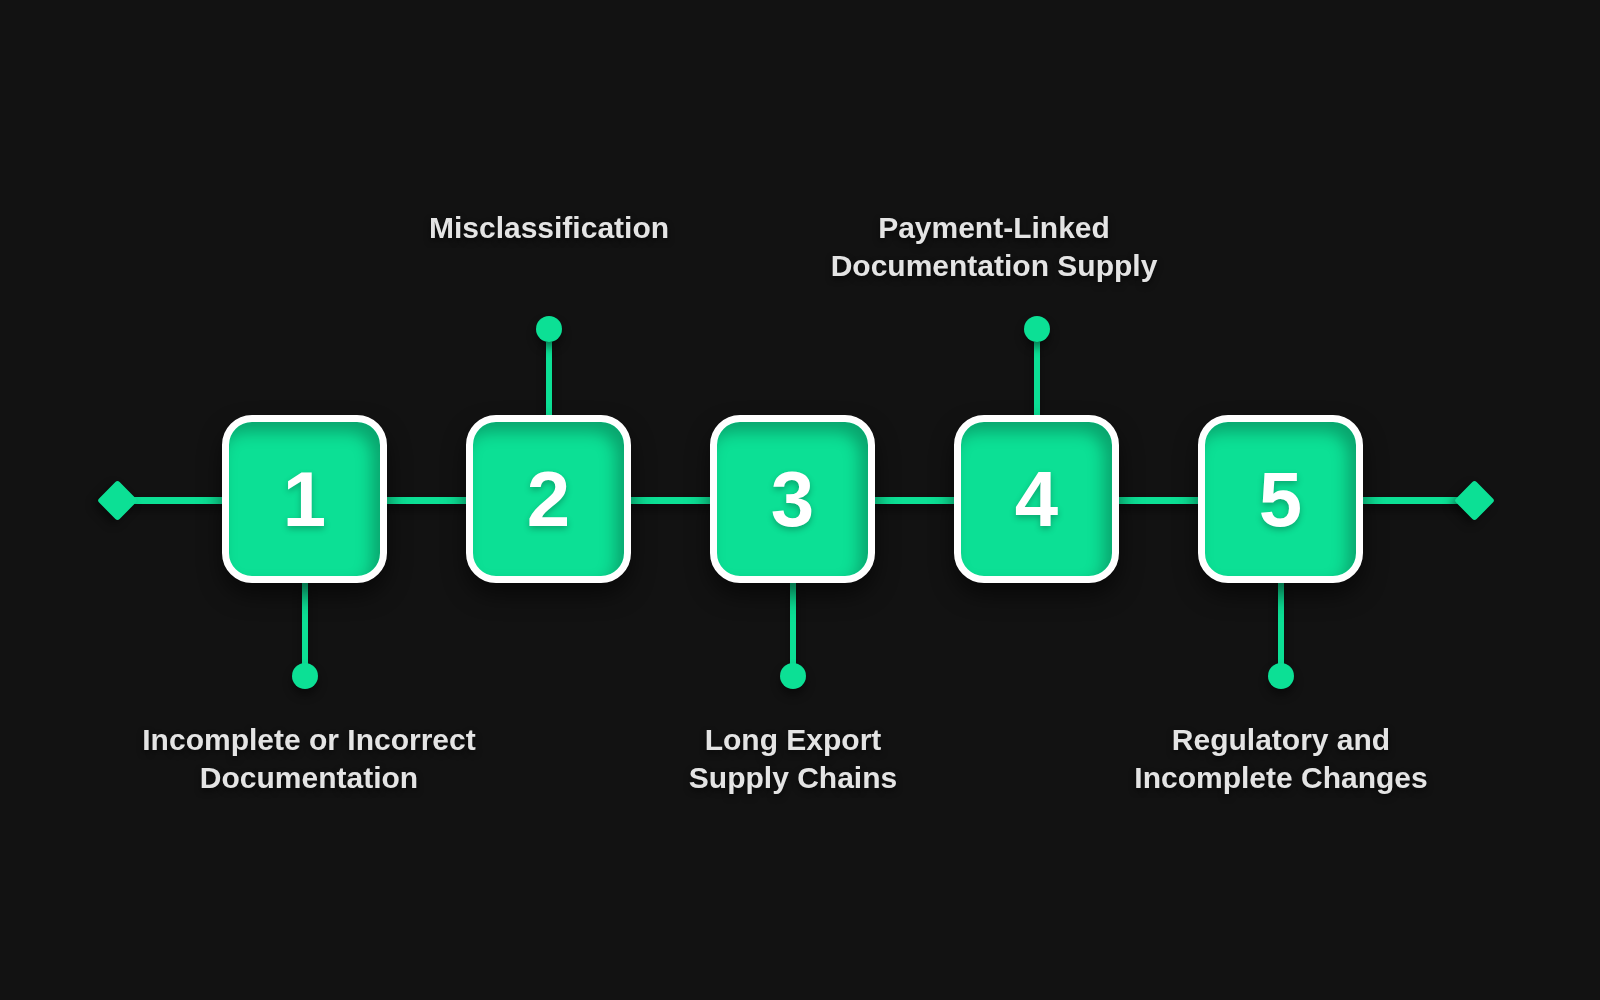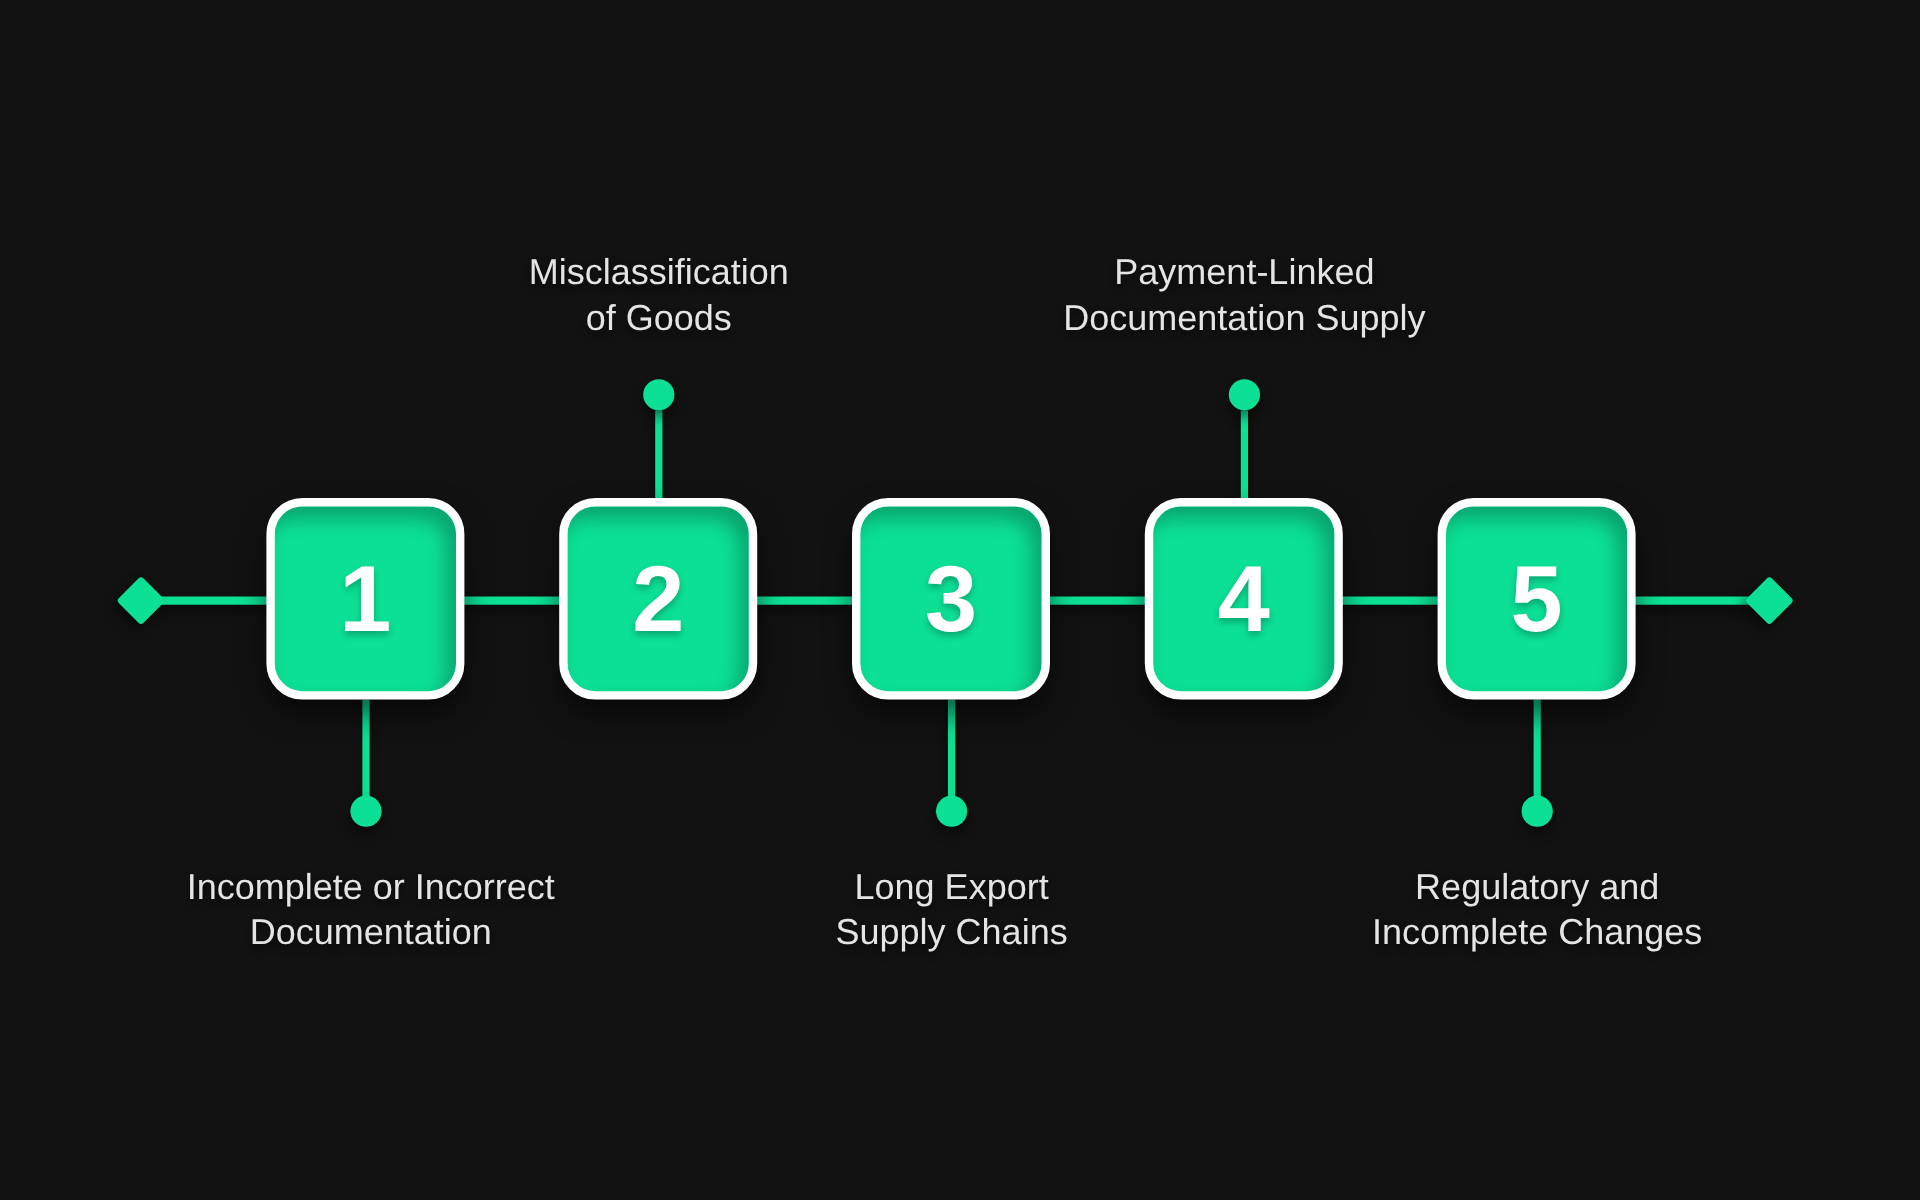--- a/index.html
+++ b/index.html
@@ -48,21 +48,21 @@
     display:flex;align-items:center;justify-content:center;
     box-shadow:0 12px 22px rgba(0,0,0,0.55),
                inset -8px 10px 16px rgba(0,0,0,0.27);
   }
   .num{
     font-size:78px;font-weight:700;color:var(--number-text);
     line-height:1;text-shadow:0 3px 6px rgba(0,0,0,0.25);
   }
   .label{
     position:absolute;width:460px;text-align:center;
-    font-size:30px;font-weight:400;line-height:38px;
+    font-size:30px;font-weight:700;line-height:38px;
     color:var(--label-text);
     text-shadow:0 3px 6px rgba(0,0,0,0.55);
   }
   .label.above{top:209px;}
   .label.below{top:721px;}
 </style>
 </head>
 <body>
 
 <div class="canvas">
@@ -81,39 +81,38 @@
     <div>Documentation</div>
   </div>
 
   <div class="stem up" style="left:546px"></div>
   <div class="dot up" style="left:536px"></div>
   <div class="box" style="left:466px">
     <span class="num">2</span>
   </div>
   <div class="label above" style="left:319px">
     <div>Misclassification</div>
-    <div>of Goods</div>
   </div>
 
   <div class="stem down" style="left:790px"></div>
   <div class="dot down" style="left:780px"></div>
   <div class="box" style="left:710px">
     <span class="num">3</span>
   </div>
   <div class="label below" style="left:563px">
     <div>Long Export</div>
     <div>Supply Chains</div>
   </div>
 
   <div class="stem up" style="left:1034px"></div>
   <div class="dot up" style="left:1024px"></div>
   <div class="box" style="left:954px">
     <span class="num">4</span>
   </div>
-  <div class="label above" style="left:807px">
+  <div class="label above" style="left:764px">
     <div>Payment-Linked</div>
     <div>Documentation Supply</div>
   </div>
 
   <div class="stem down" style="left:1278px"></div>
   <div class="dot down" style="left:1268px"></div>
   <div class="box" style="left:1198px">
     <span class="num">5</span>
   </div>
   <div class="label below" style="left:1051px">

